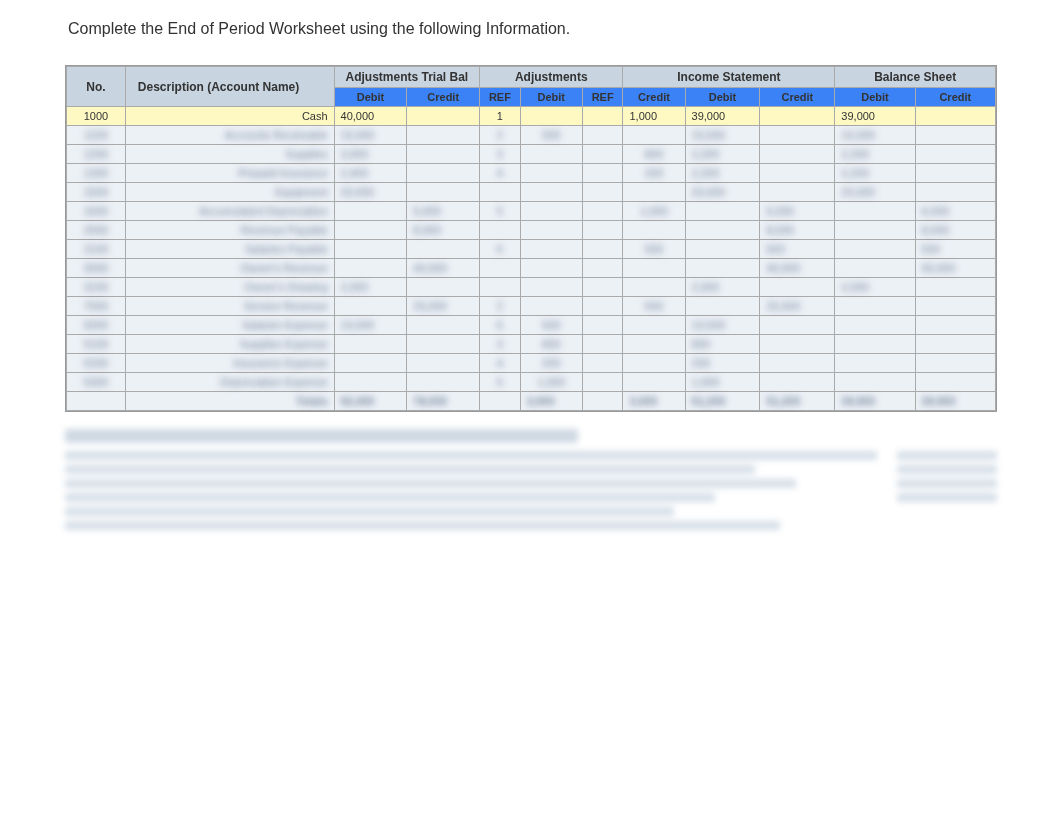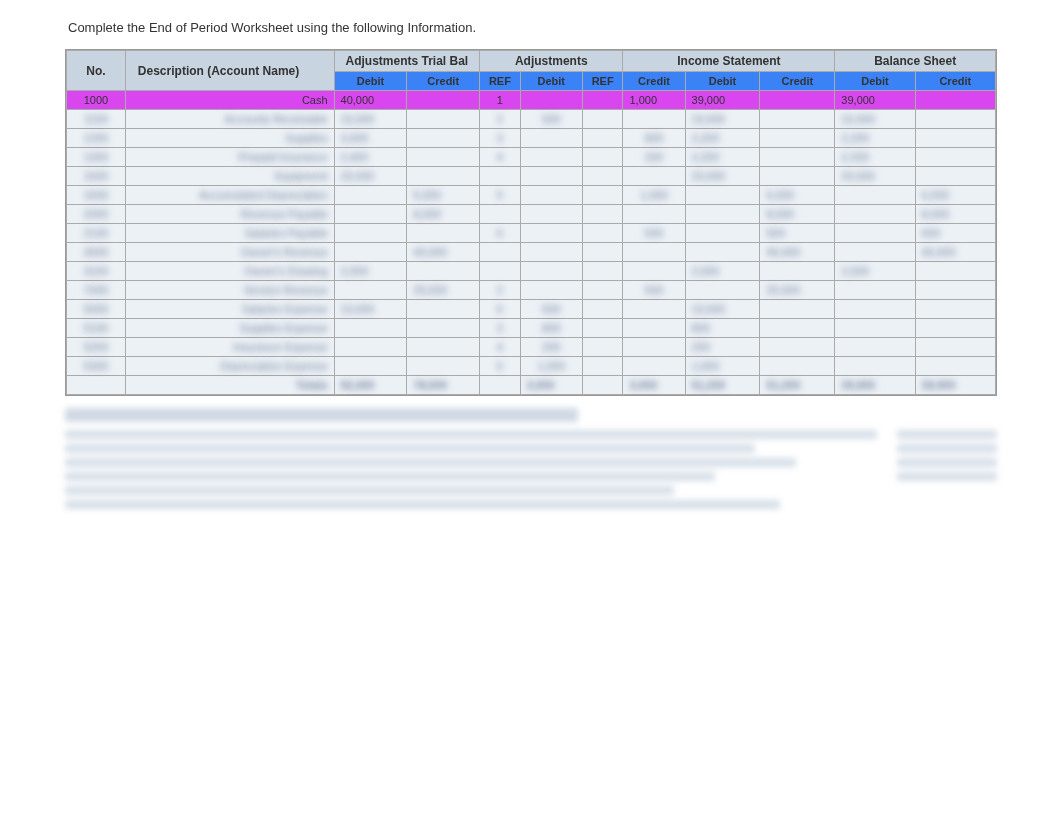--- a/index.html
+++ b/index.html
@@ -13,21 +13,21 @@
       height: 822px;
       background: #ffffff;
       font-family: Arial, sans-serif;
       font-size: 13px;
       color: #333;
       overflow: hidden;
     }
 
     .instruction {
       padding: 20px 104px 10px 68px;
-      font-size: 13px;
+      font-size: 16px;
       color: #333;
     }
 
     
     table.worksheet {
       border-collapse: collapse;
       width: 100%;
       font-size: 11px;
     }
 
@@ -52,25 +52,25 @@
       font-size: 12px;
     }
 
     .th-col {
       background: #3b82f6;
       font-weight: bold;
       font-size: 11px;
     }
 
     .visible-row td {
-      background: #d946ef;
+      background: #fef9c3;
     }
 
     .main-content {
-      margin: 4px 65px;
+      margin: 17px 65px;
     }
 
     .table-wrapper {
       overflow: hidden;
       border: 1px solid #999;
     }
 
     
     .row-blurred td {
       color: rgba(0,0,0,0.0);

